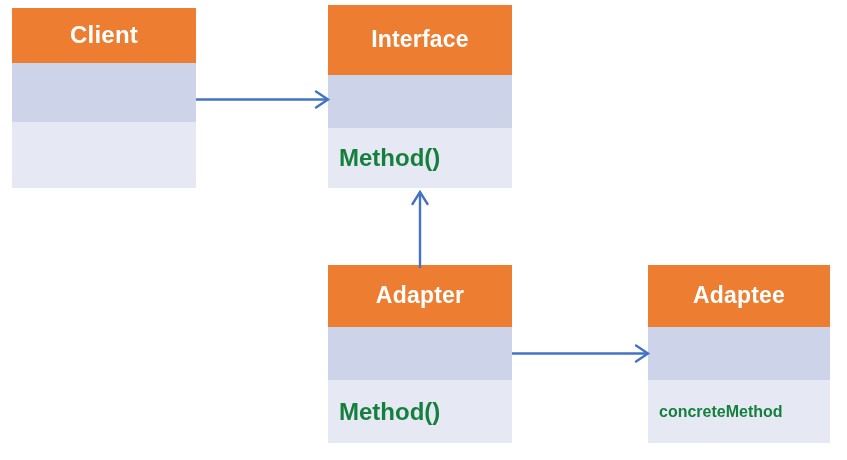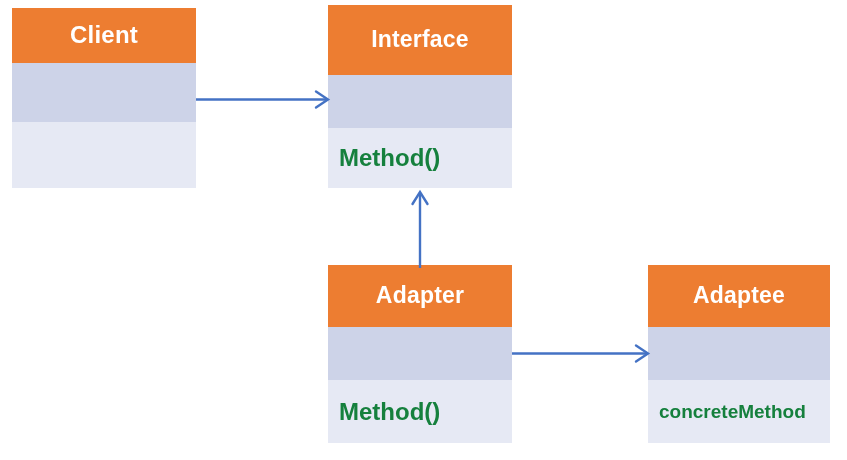--- a/index.html
+++ b/index.html
@@ -77,21 +77,21 @@
   }
   #box-adapter .uml-header { height: 62px; font-size: 23px; }
   #box-adapter .uml-attrs  { height: 53px; }
   #box-adapter .uml-ops    { height: 63px; font-size: 24px; }
 
   #box-adaptee {
     left: 648px; top: 265px; width: 182px; height: 178px;
   }
   #box-adaptee .uml-header { height: 62px; font-size: 23px; }
   #box-adaptee .uml-attrs  { height: 53px; }
-  #box-adaptee .uml-ops    { height: 63px; font-size: 19px; }
+  #box-adaptee .uml-ops    { height: 63px; font-size: 16px; }
 
   
   .connector {
     position: absolute;
     overflow: visible;
   }
   #arrow-client-to-target { left: 190px; top: 86px;  width: 146px; height: 28px; }
   #arrow-adapter-to-target { left: 404px; top: 186px; width: 32px;  height: 86px; }
   #arrow-adapter-to-adaptee { left: 506px; top: 340px; width: 150px; height: 28px; }
 </style>

